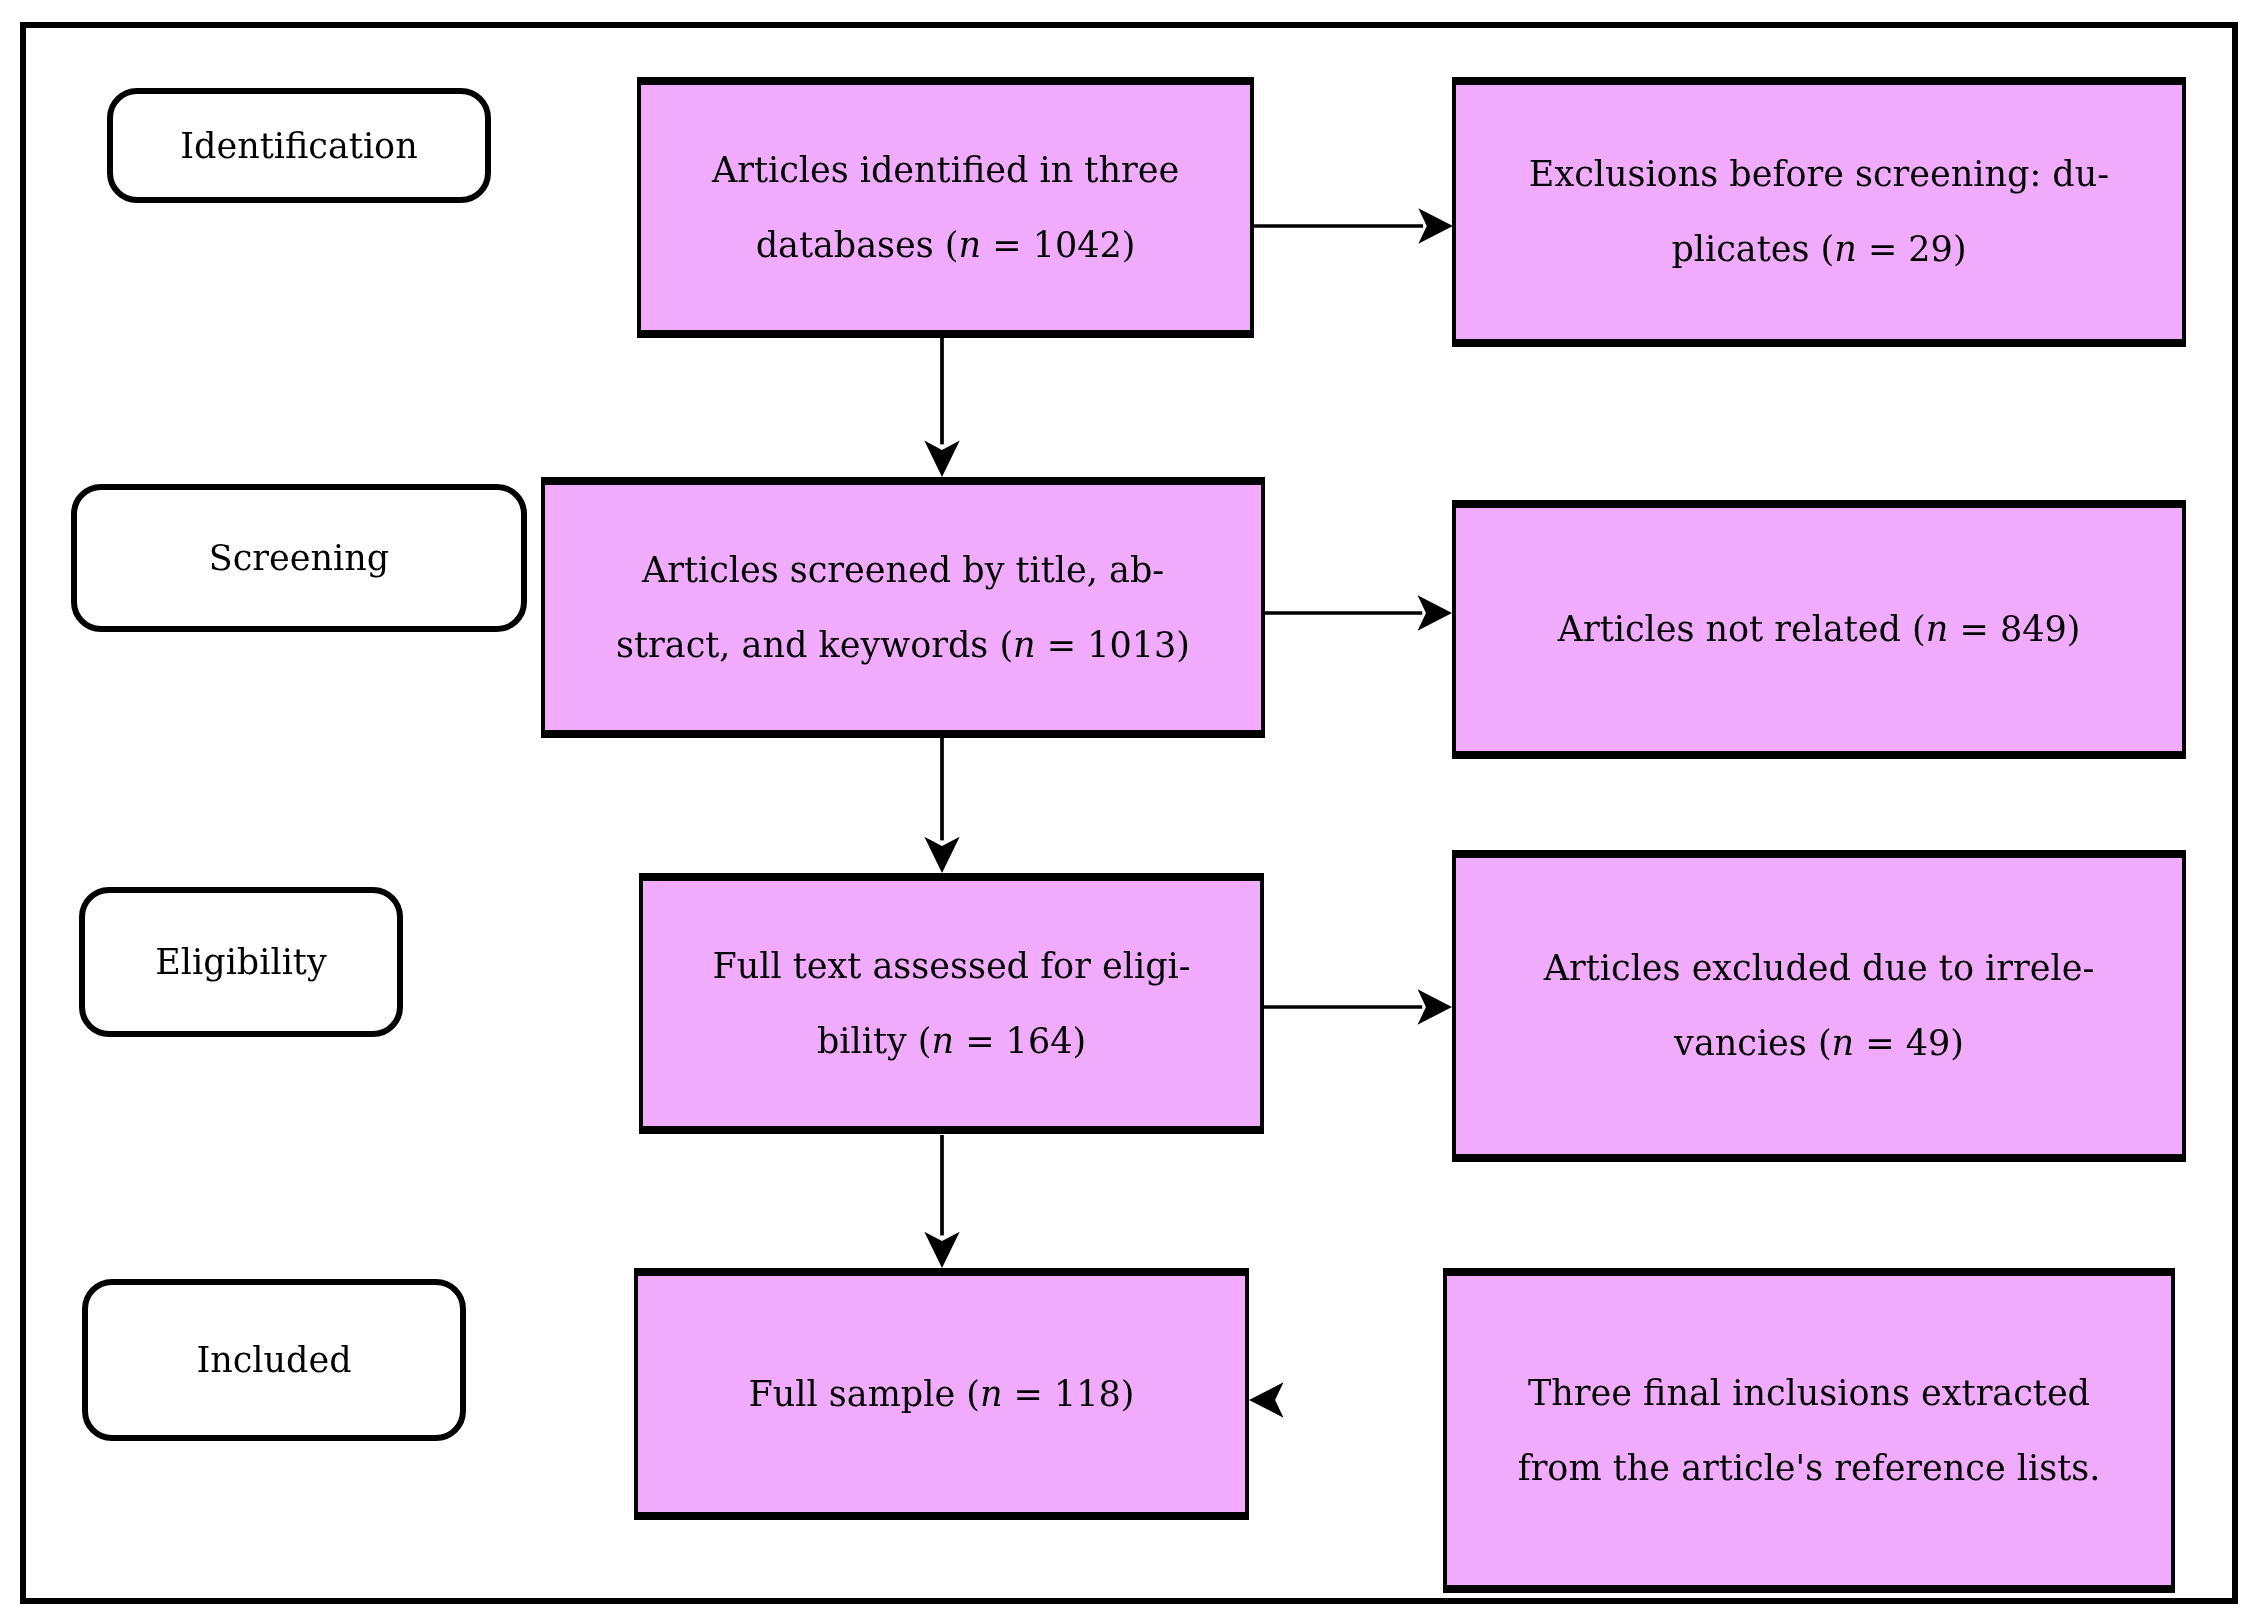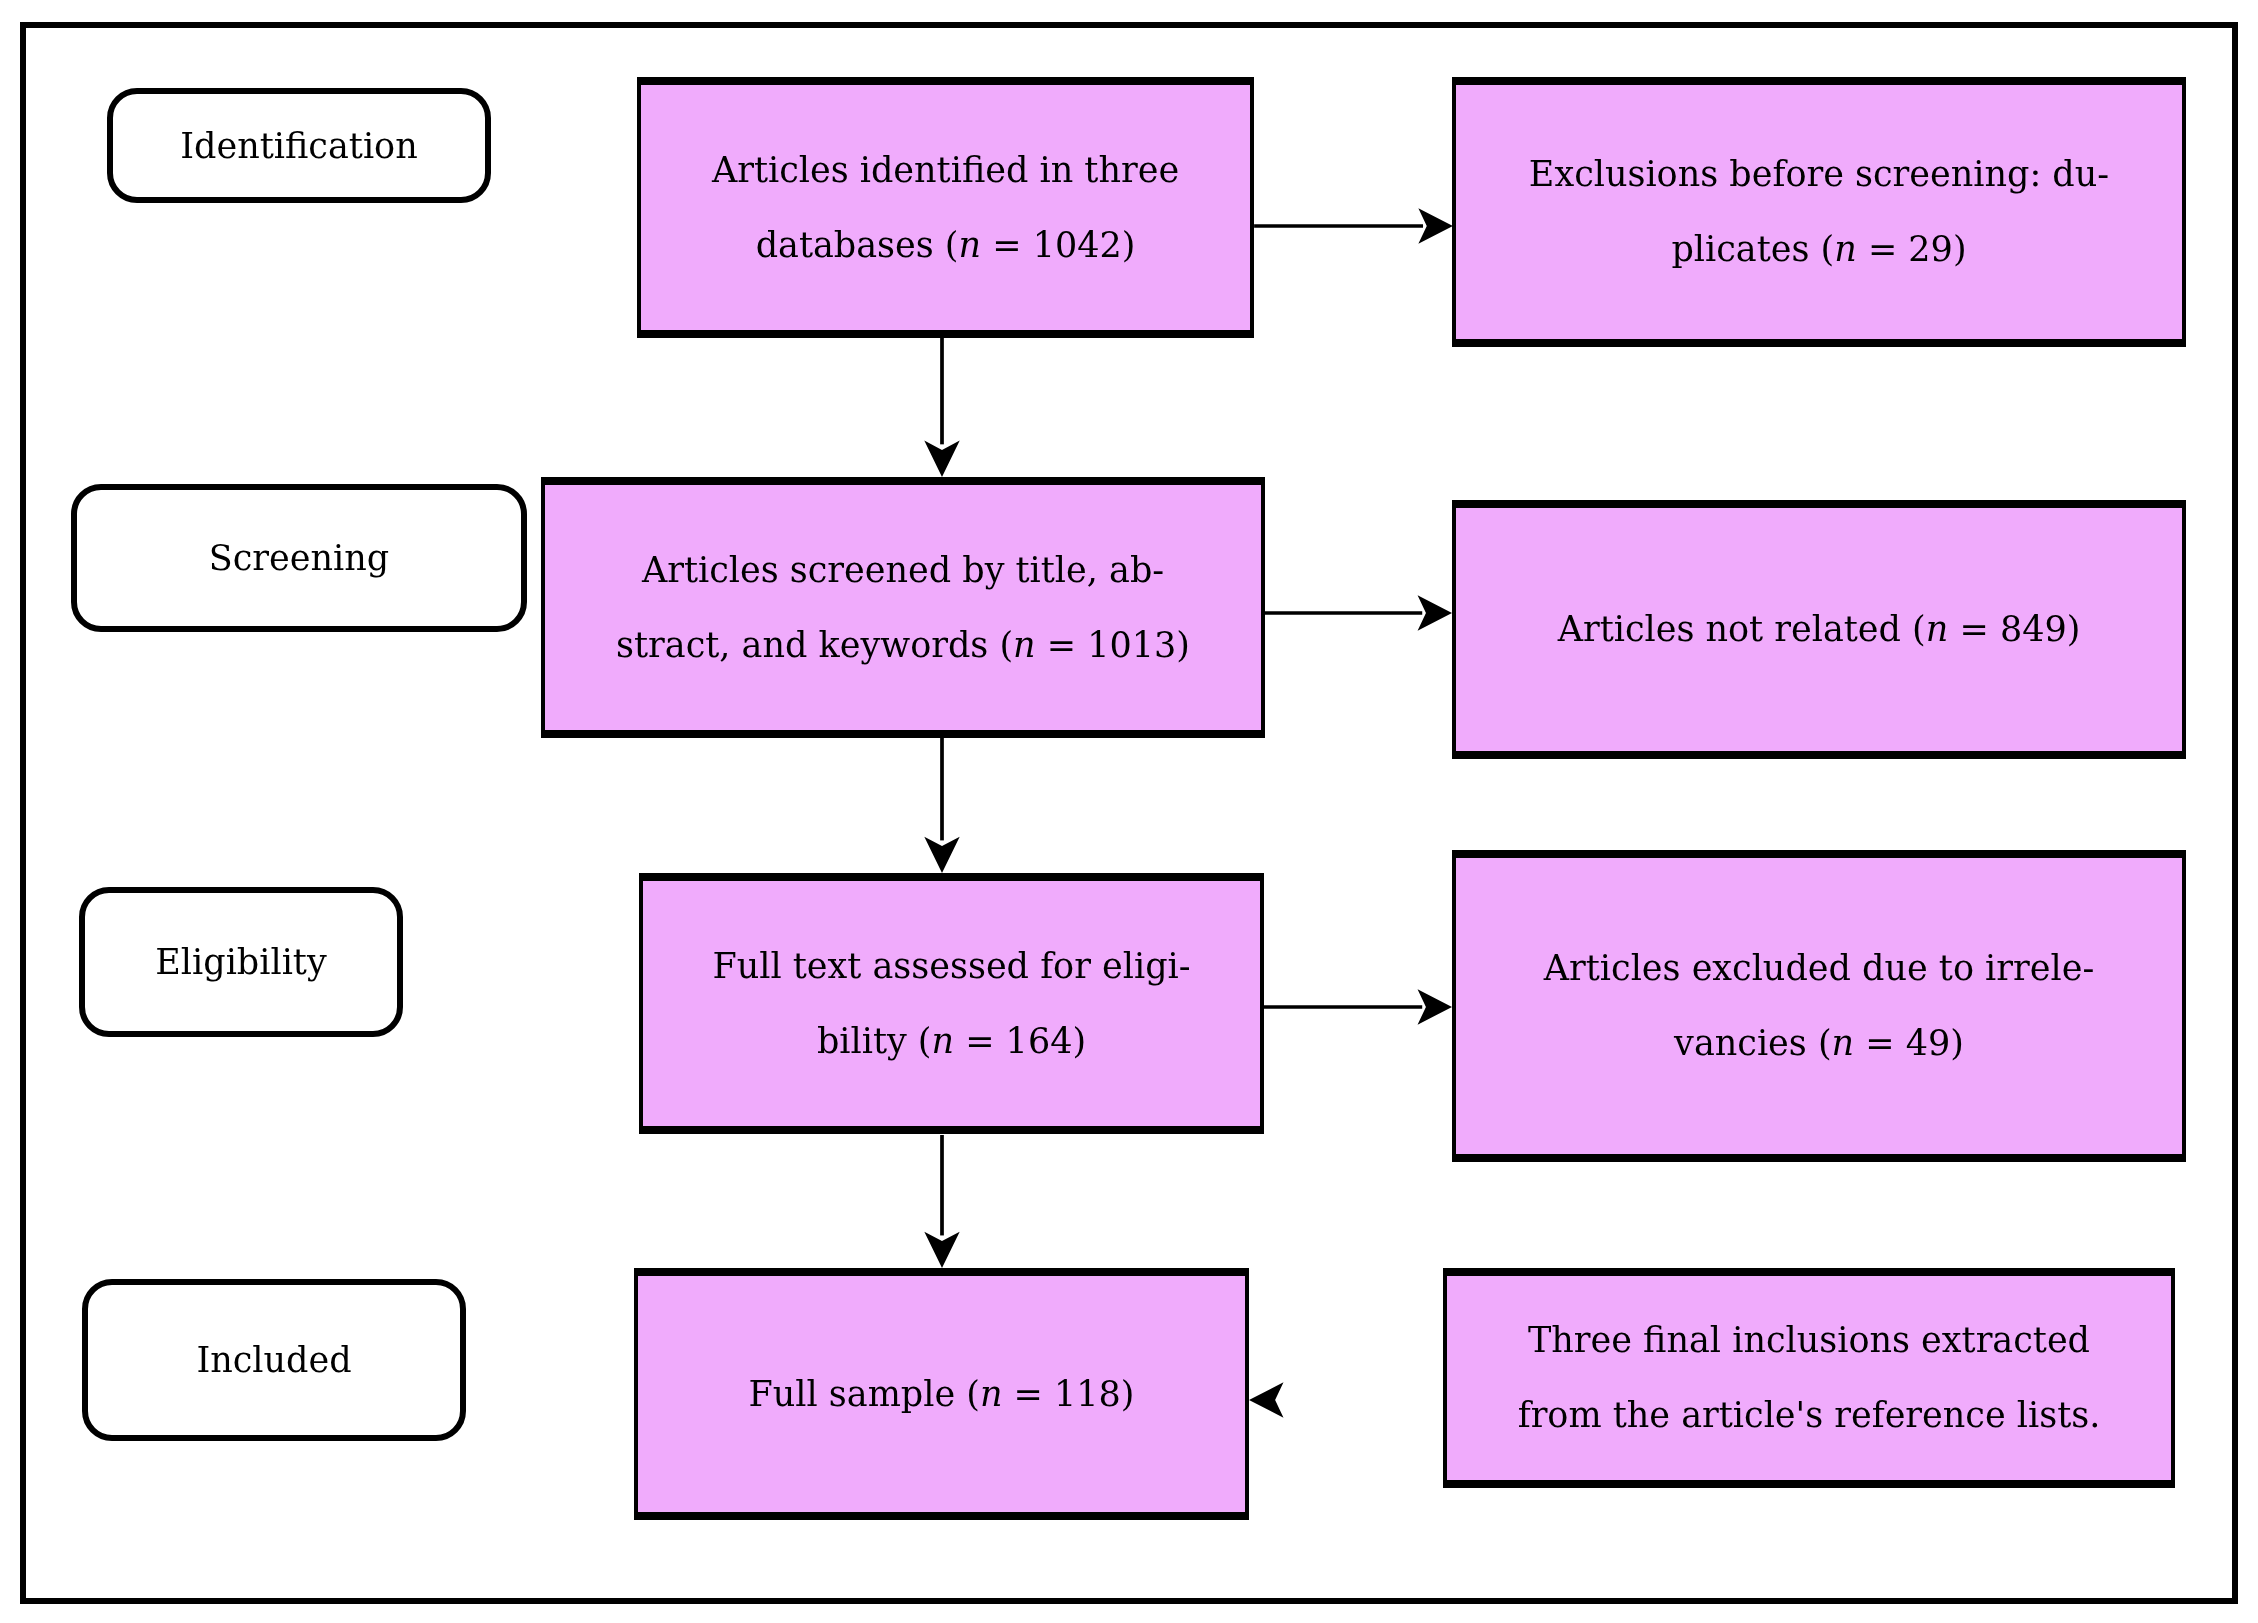--- a/index.html
+++ b/index.html
@@ -120,21 +120,21 @@
 
   <div class="box" style="left:1452px; top:850px; width:734px; height:312px;">
     <div class="bline">
       <span>Articles excluded due to irrele-</span>
     </div>
     <div class="bline">
       <span>vancies (</span><span class="it">n</span><span> = 49)</span>
     </div>
   </div>
 
-  <div class="box" style="left:1443px; top:1268px; width:732px; height:220px;">
+  <div class="box" style="left:1443px; top:1268px; width:732px; height:325px;">
     <div class="bline">
       <span>Three final inclusions extracted</span>
     </div>
     <div class="bline">
       <span>from the article's reference lists.</span>
     </div>
   </div>
 
   <svg class="arrow" style="left:1254px; top:198px;" width="199" height="56" viewBox="0 0 213 60">
     <line x1="0" y1="30" x2="181" y2="30" stroke="#000000" stroke-width="4"></line>

